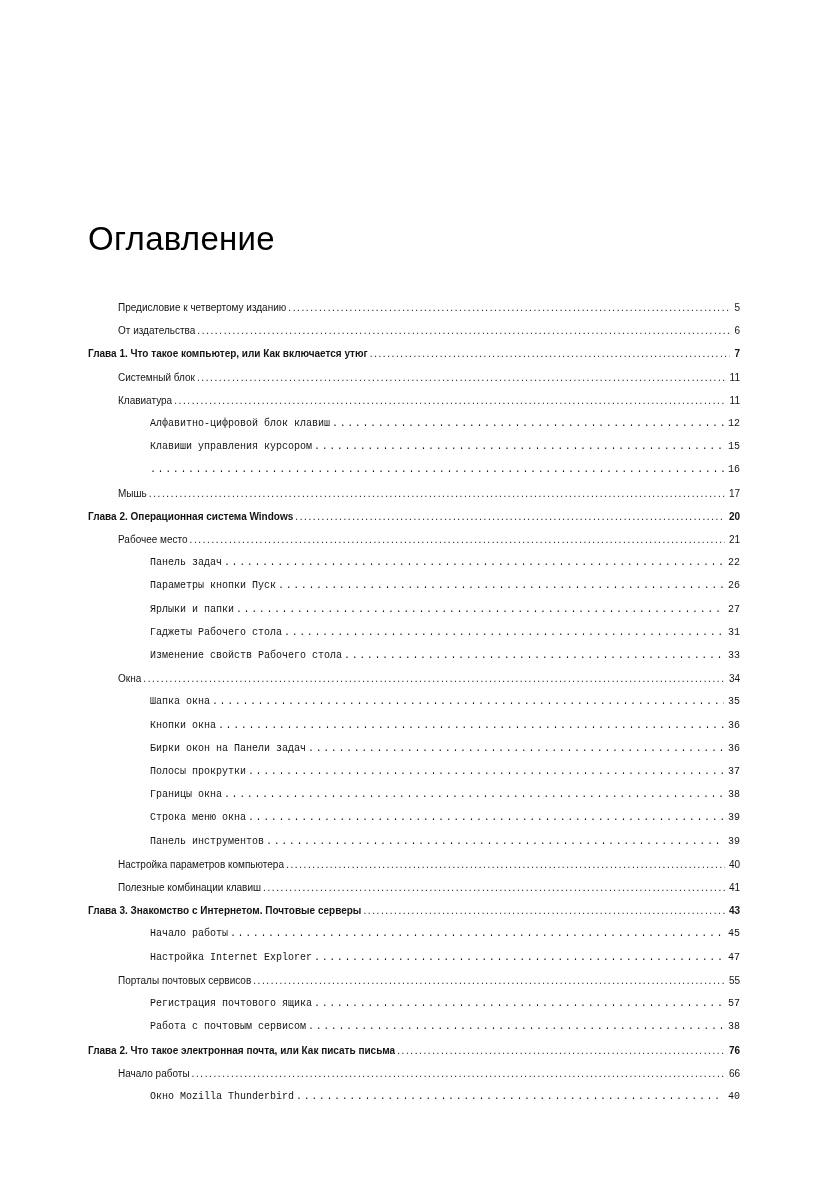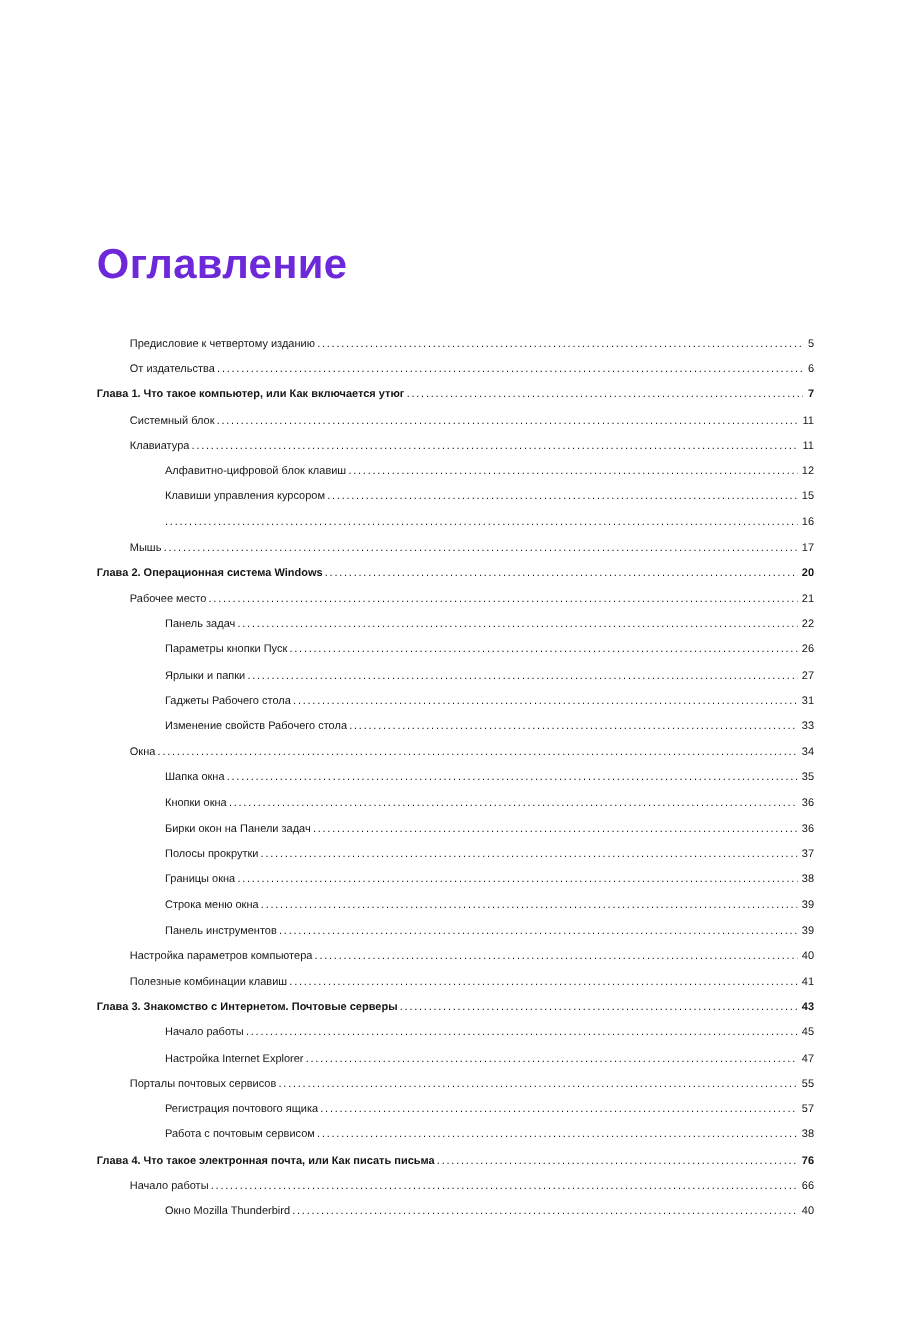--- a/index.html
+++ b/index.html
@@ -16,37 +16,37 @@
     background: #ffffff;
     overflow: hidden;
   }
   .content {
     position: absolute;
     left: 88px;
     top: 220px;
     width: 652px;
   }
   .title {
-    font-size: 38px;
-    font-weight: bold;
+    font-size: 33px;
+    font-weight: normal;
     letter-spacing: 0.3px;
     margin: 0 0 38px 0;
-    color: #6d28d9;
+    color: #000000;
   }
   .toc {
     font-size: 10px;
   }
   .row {
     display: flex;
     align-items: baseline;
     line-height: 23.2px;
     white-space: nowrap;
   }
   .row.level-1 { padding-left: 30px; }
-  .row.level-2 { padding-left: 62px; }
+  .row.level-2 { padding-left: 62px; font-family: Liberation Mono, monospace; }
   .row.bold { font-weight: bold; }
   .label {
     flex: 0 0 auto;
     padding-right: 2px;
   }
   .dots {
     flex: 1 1 auto;
     overflow: hidden;
     min-width: 12px;
   }
@@ -224,21 +224,21 @@
           <span class="label">Регистрация почтового ящика</span>
           <span class="dots"></span>
           <span class="pagenum">57</span>
         </div>
         <div class="row level-2">
           <span class="label">Работа с почтовым сервисом</span>
           <span class="dots"></span>
           <span class="pagenum">38</span>
         </div>
         <div class="row level-0 bold">
-          <span class="label">Глава 4. Что такое электронная почта, или Как писать письма</span>
+          <span class="label">Глава 2. Что такое электронная почта, или Как писать письма</span>
           <span class="dots"></span>
           <span class="pagenum">76</span>
         </div>
         <div class="row level-1">
           <span class="label">Начало работы</span>
           <span class="dots"></span>
           <span class="pagenum">66</span>
         </div>
         <div class="row level-2">
           <span class="label">Окно Mozilla Thunderbird</span>

